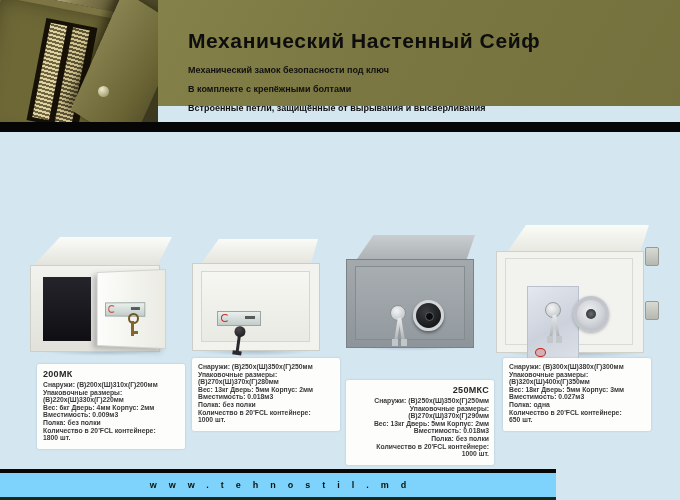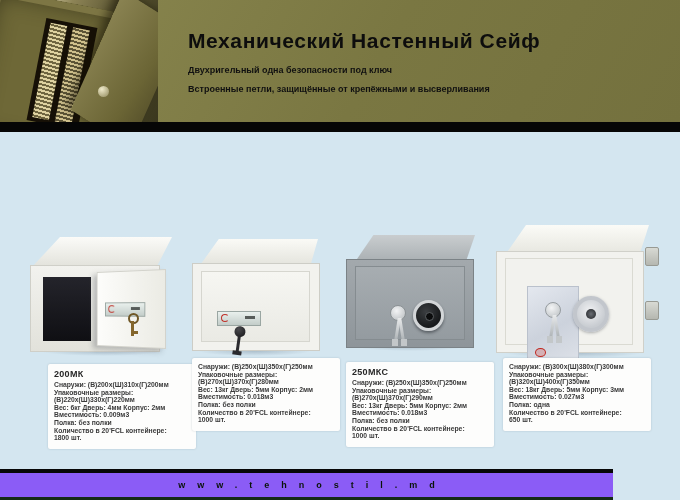--- a/index.html
+++ b/index.html
@@ -1,20 +1,20 @@
 <!DOCTYPE html>
 <html><head>
 <meta charset="utf-8">
 <style>
   html,body{margin:0;padding:0;background:#9aa7b0;}
   .page{position:relative;width:680px;height:500px;overflow:hidden;
         background:#d4e6f0;font-family:"Liberation Sans",sans-serif;}
 
   
-  .header-band{position:absolute;left:0;top:0;width:680px;height:122px;
+  .header-band{position:absolute;left:0;top:0;width:680px;height:106px;
     background:linear-gradient(120deg,#8b8850 0%,#7a7742 55%,#74713e 100%);}
   .page-title{position:absolute;left:188px;top:29px;font-size:21px;font-weight:bold;
     color:#0d0d0d;letter-spacing:0.6px;white-space:nowrap;}
   .bullets{position:absolute;left:188px;top:65px;}
   .bullet{font-size:9px;font-weight:bold;color:#111;margin-bottom:9px;white-space:nowrap;}
 
   
   .photo{position:absolute;left:0;top:0;width:158px;height:122px;overflow:hidden;
     background:linear-gradient(115deg,#f2ecd4 0%,#e4dcba 16%,#8d8456 34%,#55502e 60%,#3a371e 100%);}
   .ph-safeframe{position:absolute;left:-20px;top:2px;width:155px;height:150px;
@@ -27,33 +27,33 @@
   .ph-stack.s2{left:28px;background:repeating-linear-gradient(185deg,#cfc08c 0 2px,#5c5436 2px 4px);}
   .ph-door{position:absolute;left:92px;top:4px;width:70px;height:130px;
     transform:rotate(24deg) skewY(8deg);
     background:linear-gradient(100deg,#8a8352 0%,#6b6535 70%,#57512b 100%);
     box-shadow:-6px 0 10px rgba(20,16,4,.55);}
   .ph-knob{position:absolute;left:98px;top:86px;width:11px;height:11px;border-radius:50%;
     background:radial-gradient(circle at 35% 30%,#efeacb,#8f885a);}
 
   
   .divider{position:absolute;left:0;top:122px;width:680px;height:10px;background:#060606;}
-  .footer{position:absolute;left:0;top:469px;width:613px;height:31px;box-sizing:border-box;
-    background:#8b5cf6;border-top:4px solid #070707;border-bottom:3px solid #152b15;
+  .footer{position:absolute;left:0;top:469px;width:556px;height:31px;box-sizing:border-box;
+    background:#7dd3fc;border-top:4px solid #070707;border-bottom:3px solid #152b15;
     display:flex;align-items:center;justify-content:center;}
   .footer-url{font-size:9px;font-weight:bold;color:#0a140a;letter-spacing:12px;padding-left:12px;}
 
   
   .card{position:absolute;width:148px;box-sizing:border-box;background:#fdfdfc;border-radius:2px;
     padding:5px 5px 7px 6px;box-shadow:0 0 2px rgba(60,80,95,.25);}
   .card-title{font-size:9px;font-weight:bold;color:#262626;letter-spacing:.3px;margin-bottom:2px;}
   .spec-line{font-size:6.8px;font-weight:bold;color:#3a3a3a;line-height:7.6px;}
-  .card1{left:37px;top:364px;margin-left:11px;}
+  .card1{left:37px;top:364px;}
   .card2{left:192px;top:358px;}
-  .card3{left:346px;top:362px;}
+  .card3{left:346px;top:380px;text-align:right;}
   .card4{left:503px;top:358px;}
 
   
   .safe{position:absolute;}
   .safe-shadow{position:absolute;left:6%;bottom:-5px;width:86%;height:10px;
     background:radial-gradient(ellipse at center,rgba(80,100,120,.30),rgba(80,100,120,0) 70%);}
 
   
   .safe1{left:30px;top:237px;width:146px;height:114px;}
   .s1-top{position:absolute;left:2px;top:0;width:140px;height:30px;
@@ -147,22 +147,23 @@
   .hinge.h2{top:76px;}
 </style>
 </head>
 <body>
 
 <div class="page">
 
   <div class="header-band">
     <div class="page-title">Механический Настенный Сейф</div>
     <div class="bullets">
-        <div class="bullet">Двухригельный одна безопасности под ключ</div>
-        <div class="bullet">Встроенные петли, защищённые от крепёжными и высверливания</div>
+        <div class="bullet">Механический замок безопасности под ключ</div>
+        <div class="bullet">В комплекте с крепёжными болтами</div>
+        <div class="bullet">Встроенные петли, защищённые от вырывания и высверливания</div>
       </div>
   </div>
 
   <div class="photo">
     <div class="ph-safeframe"></div>
     <div class="ph-opening">
       <div class="ph-stack s1"></div>
       <div class="ph-stack s2"></div>
     </div>
     <div class="ph-door"></div>

